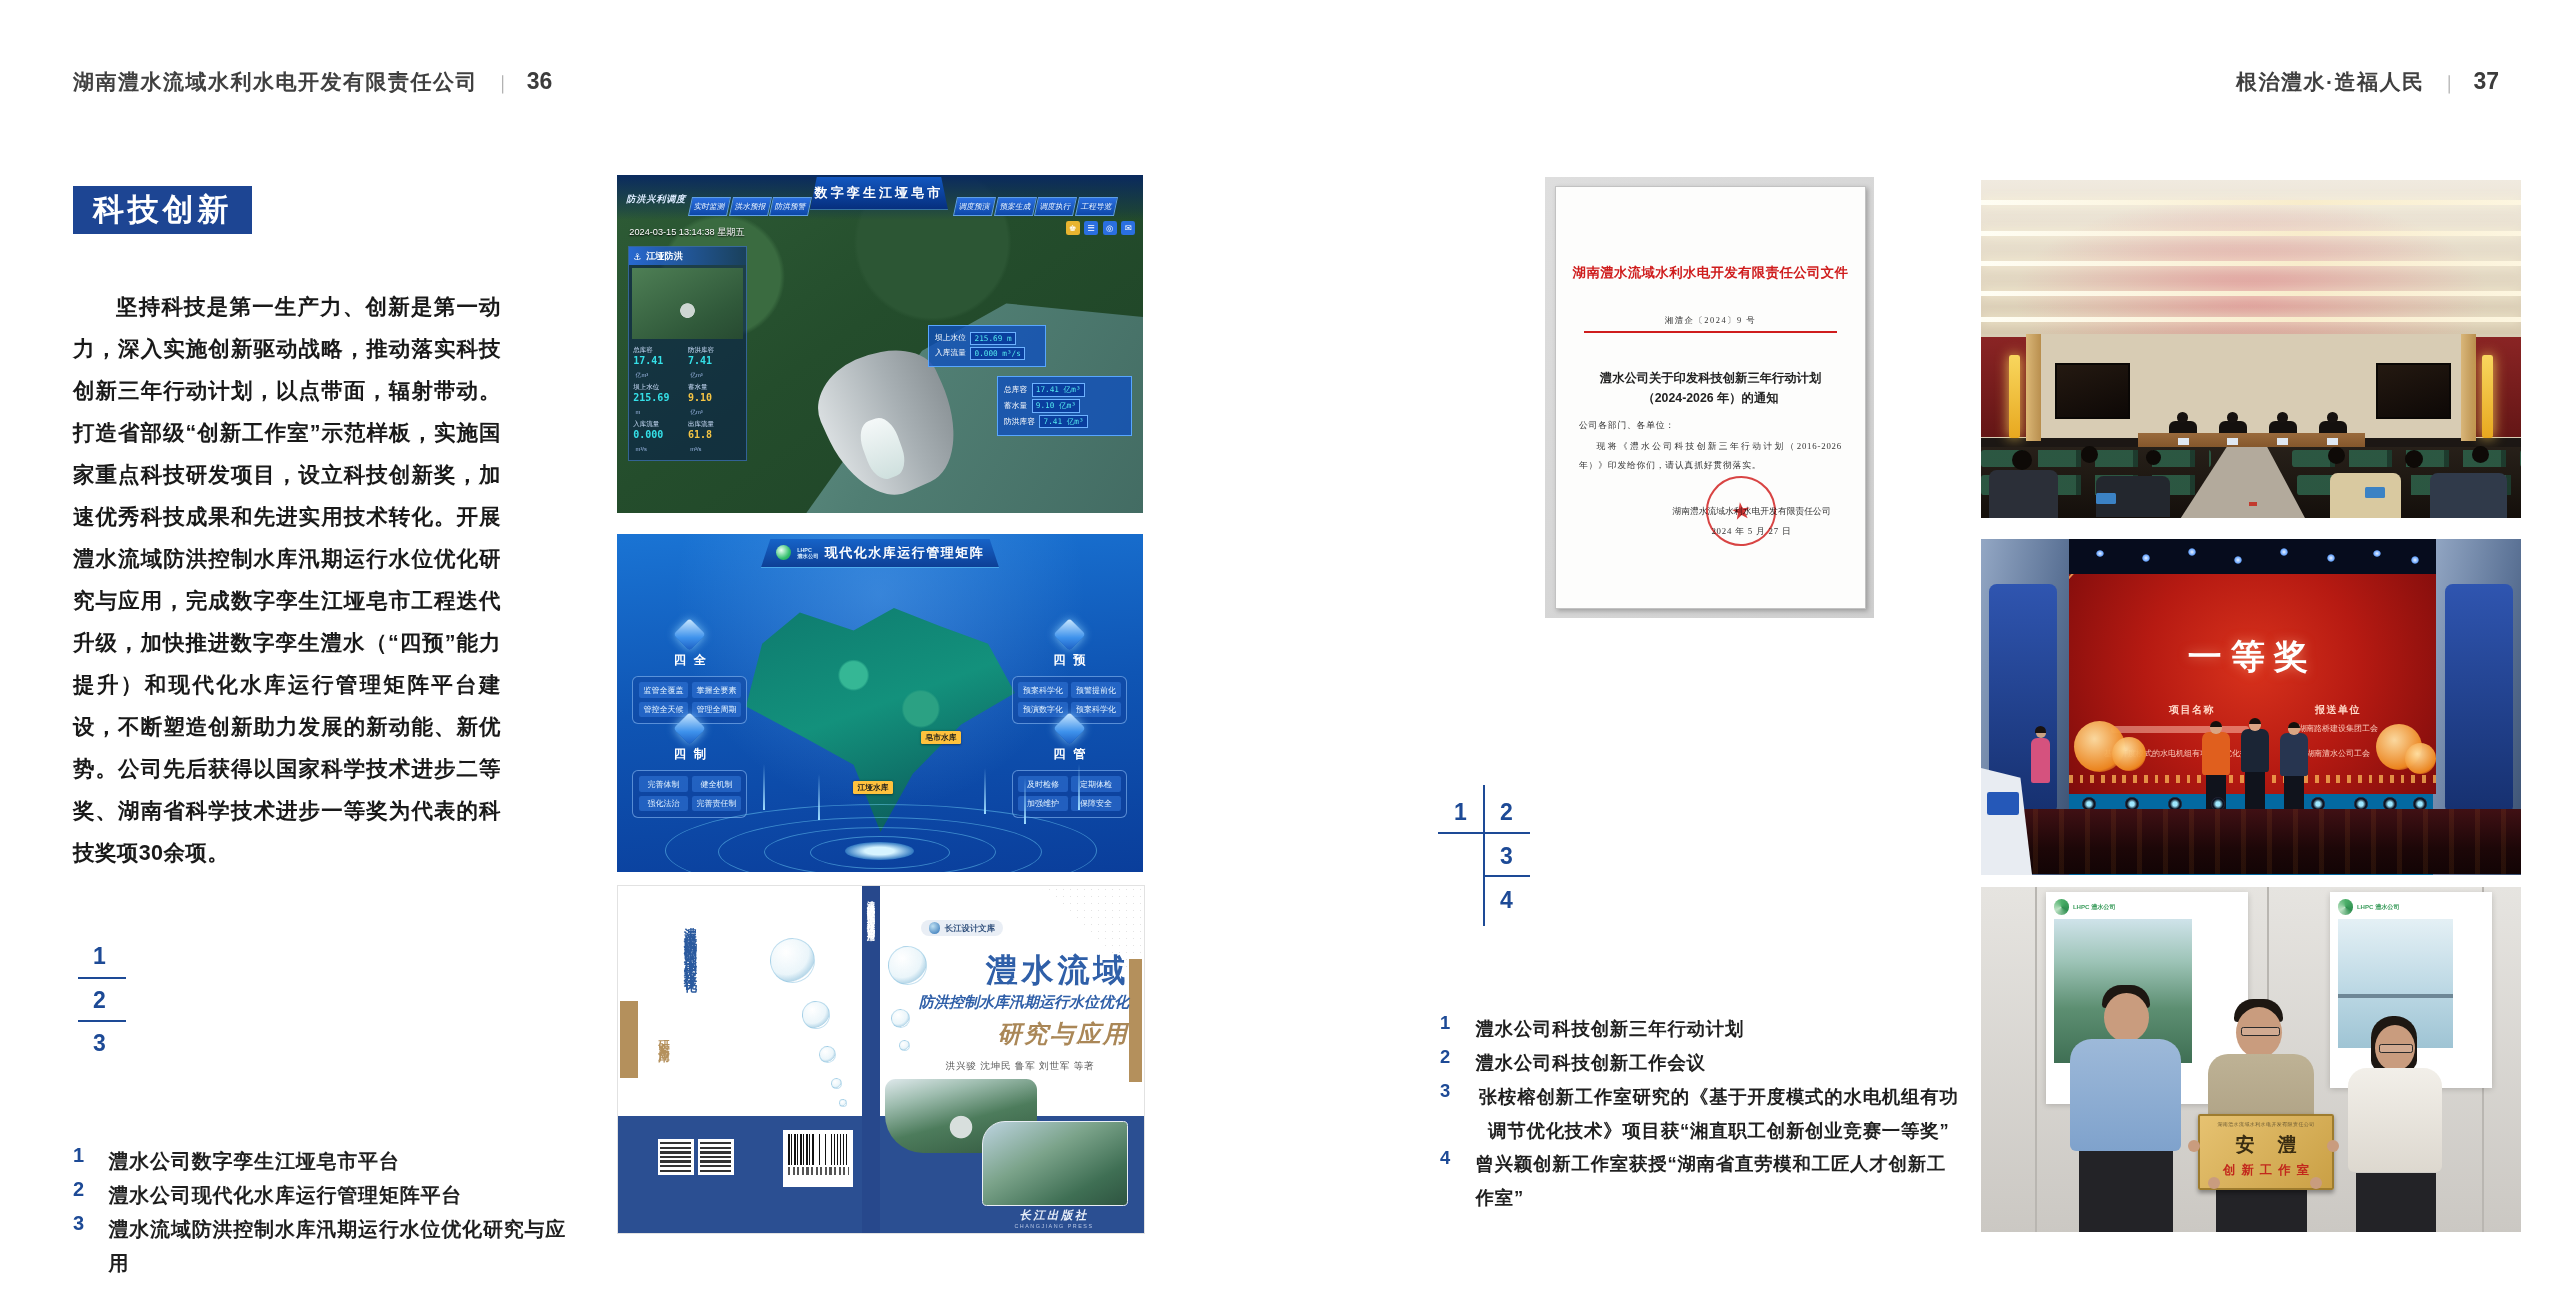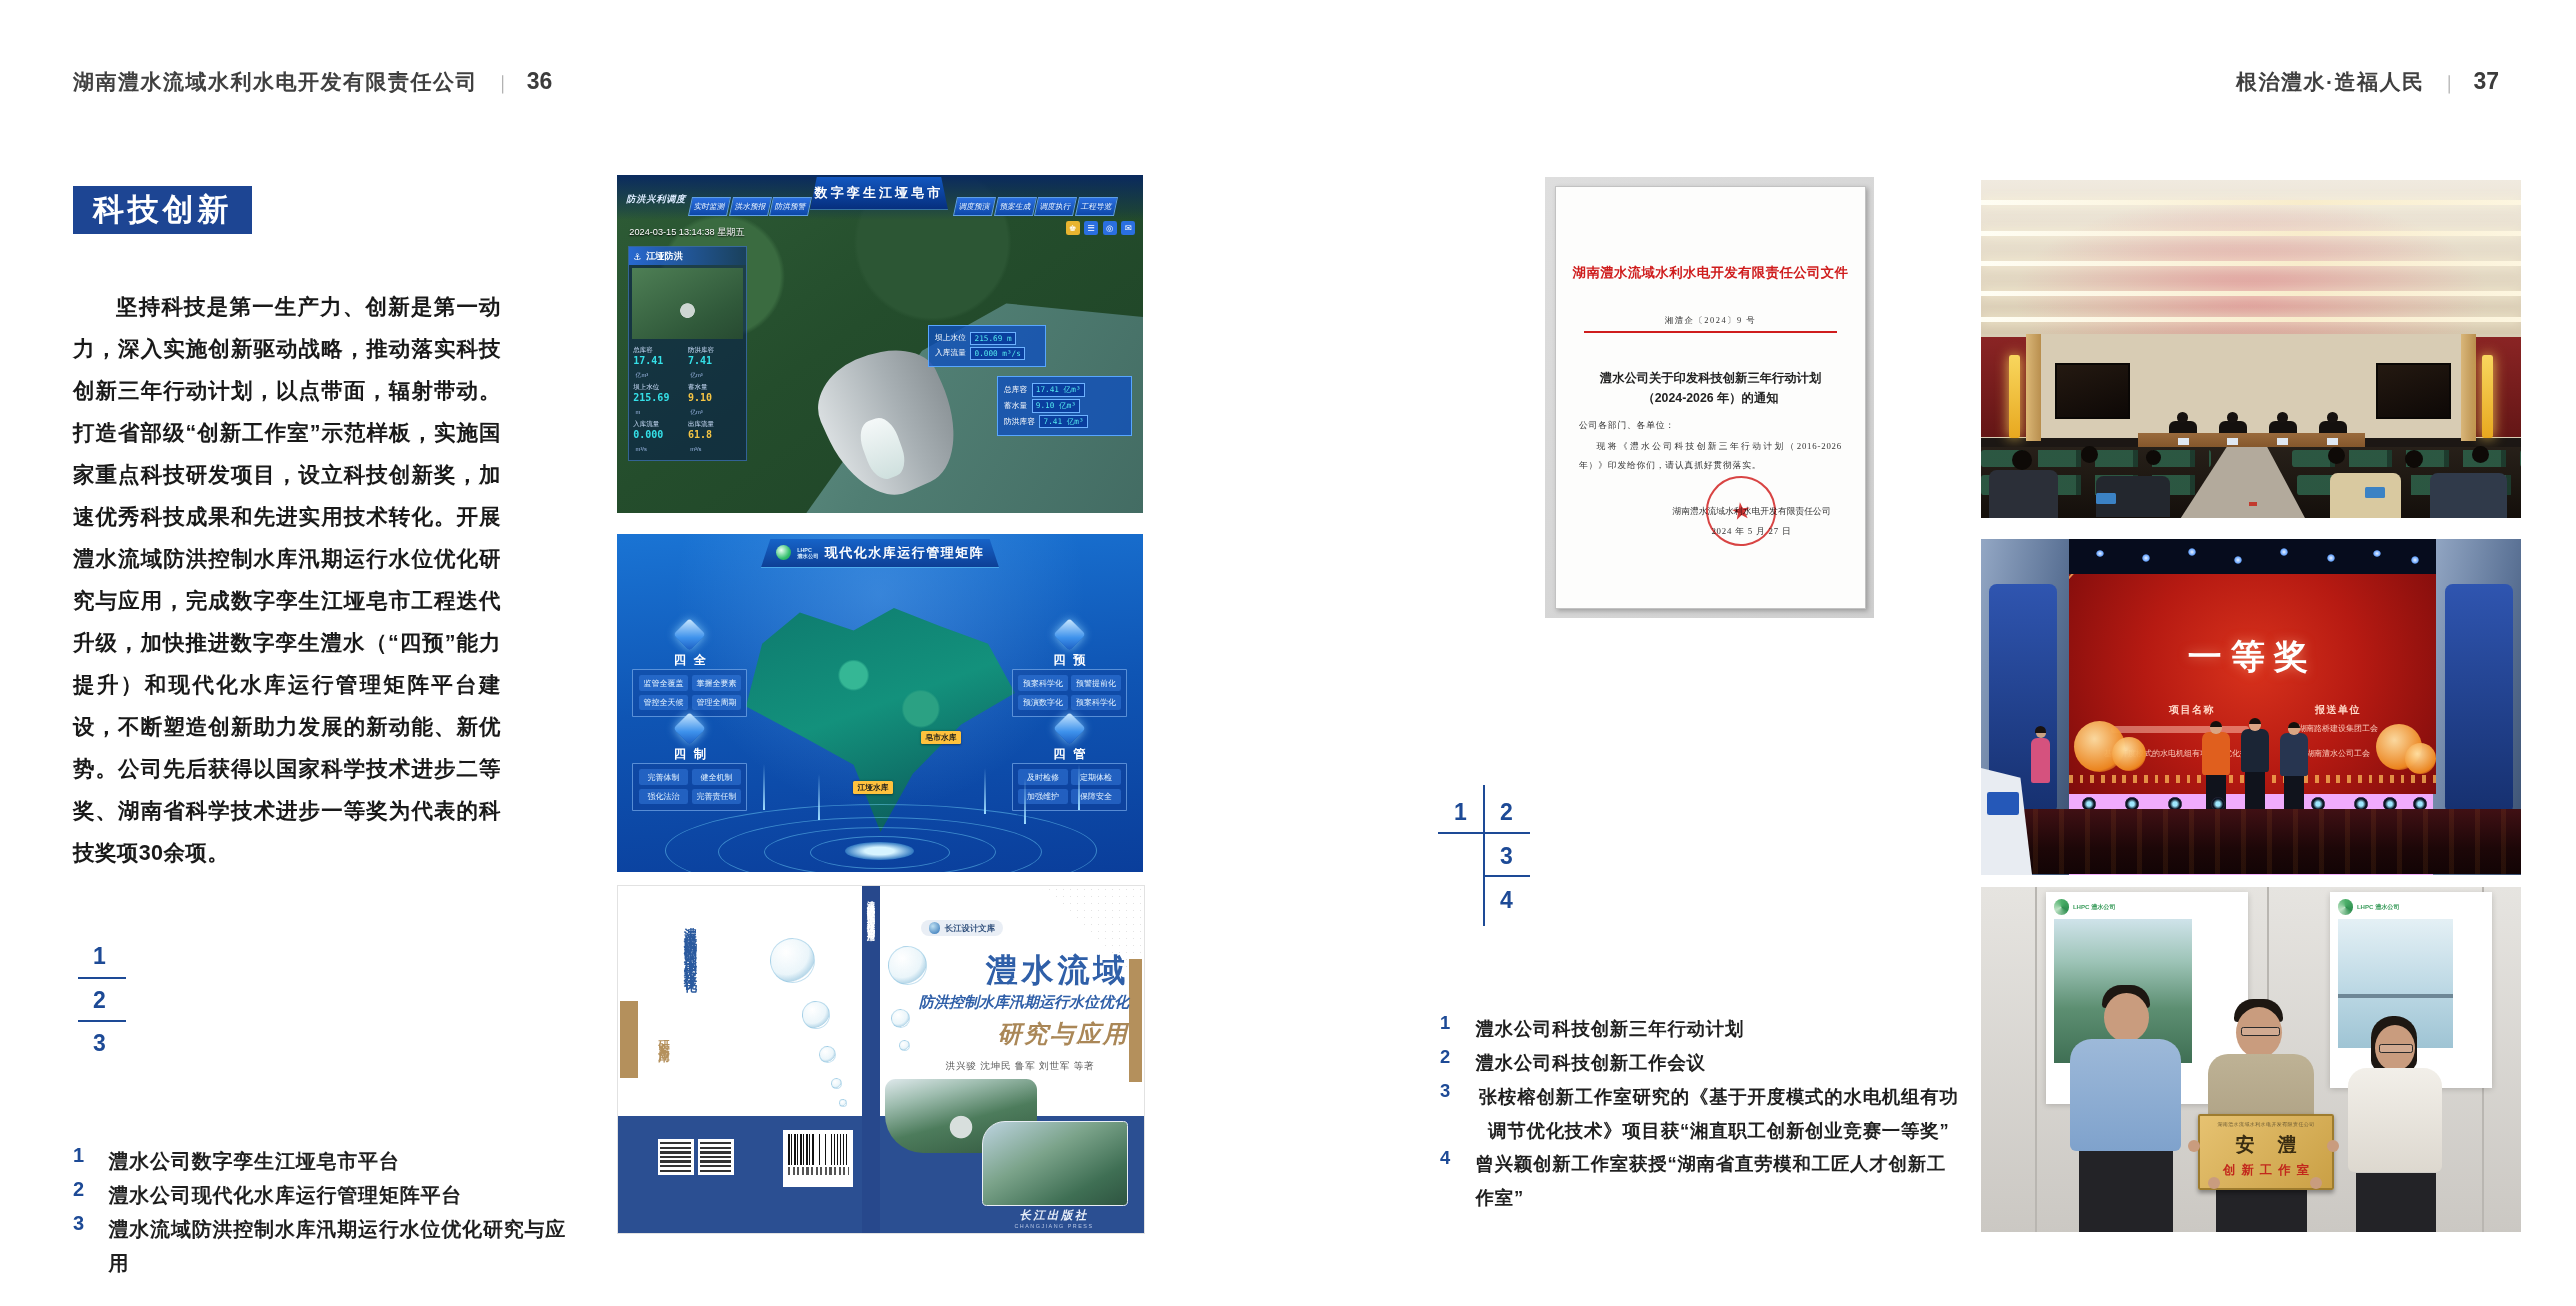--- a/index.html
+++ b/index.html
@@ -77,21 +77,21 @@
   .f2 .logo{width:15.4px;height:15.4px;border-radius:50%;background:radial-gradient(circle at 35% 35%,#eafff2,#35c06f 60%,#1d8f4c);}
   .f2 .logotxt{color:#d9efff;font-size:5.4px;line-height:6.1px;font-weight:bold;text-align:left;}
   .f2 .htitle{color:#fff;font-size:13px;font-weight:bold;letter-spacing:1.5px;}
   .f2 .slogan{position:absolute;left:0;top:57px;width:100%;text-align:center;color:#fff;
       font-family:"Liberation Serif","DejaVu Serif",serif;font-size:28px;font-weight:bold;font-style:italic;
       letter-spacing:7.7px;text-shadow:0 1.5px 6.1px rgba(255,220,140,.45);}
   .f2 .corner{position:absolute;width:115px;text-align:center;}
   .f2 .dia{width:23px;height:23px;margin:0 auto;background:linear-gradient(135deg,#d2ecff,#3e92ec 60%,#1a5cc0);
       transform:rotate(45deg);border-radius:3.8px;box-shadow:0 0 9.2px rgba(140,210,255,.8);}
   .f2 .gname{margin-top:6.1px;color:#fff;font-size:12.3px;font-weight:bold;letter-spacing:7.7px;text-indent:7.7px;}
-  .f2 .gbox{margin-top:0;border:0.8px solid rgba(150,200,255,.55);border-radius:1px;background:rgba(16,60,150,.35);
+  .f2 .gbox{margin-top:7px;border:0.8px solid rgba(150,200,255,.55);border-radius:6px;background:rgba(16,60,150,.35);
       padding:5.4px;display:grid;grid-template-columns:1fr 1fr;gap:3.8px;}
   .f2 .gitem{font-size:8px;color:#e4f3ff;background:rgba(60,130,230,.45);border-radius:2.3px;padding:2.3px 1.5px;}
   .f2 .terr{position:absolute;left:129px;top:74px;width:269px;height:224px;
       background:radial-gradient(circle at 40% 30%,#35b795 0 6%,transparent 7%),
                  radial-gradient(circle at 65% 45%,#2ba183 0 8%,transparent 9%),
                  linear-gradient(160deg,#0e7a6e,#13917c 45%,#0a4e52);
       clip-path:polygon(6% 16%,20% 2%,40% 10%,55% 0,72% 8%,90% 16%,100% 38%,80% 52%,62% 74%,50% 100%,40% 70%,22% 58%,0 44%);
       filter:drop-shadow(0 0 4.6px rgba(150,240,255,.55));}
   .f2 .maplab{position:absolute;background:#ffc23d;color:#23221d;font-size:7.7px;font-weight:bold;padding:1.5px 4.6px;border-radius:1.5px;
       box-shadow:0 0.8px 2.3px rgba(0,0,0,.4);}
@@ -159,21 +159,21 @@
   .f5 .card{position:absolute;width:10.7px;height:7px;background:#dfe8f2;}
   .f5 .floor{position:absolute;left:0;top:267px;width:100%;height:71px;background:linear-gradient(#272019,#140f0b);}
   .f5 .aisle{position:absolute;left:0;top:267px;width:100%;height:71px;background:#b3aa9c;
       clip-path:polygon(45.5% 0,53% 0,60% 100%,37% 100%);}
   .f5 .chairs{position:absolute;height:17px;background:repeating-linear-gradient(90deg,#2c5a44 0 38px,#1d3c2e 38px 43px,transparent 43px 57px);border-radius:3.1px;opacity:.95;}
   .f5 .head{position:absolute;border-radius:50%;background:#0e0a07;}
   .f5 .coat{position:absolute;border-radius:7.7px 7.7px 0 0;}
   .f5 .tissue{position:absolute;width:20px;height:10.7px;background:#3b82c4;border-radius:1.5px;}
   .f5 .redmark{position:absolute;left:268px;top:322px;width:7.7px;height:3.8px;background:#c23a2e;}
   
-  .f6{background:#f0abfc;}
+  .f6{background:#0369a1;}
   .f6 .sidep{position:absolute;top:0;height:100%;width:88px;background:linear-gradient(100deg,#93a7c4,#5f7699 55%,#394f70);}
   .f6 .sidescr{position:absolute;top:45px;width:68px;height:230px;border-radius:7.7px;background:linear-gradient(#2f55b0,#16306f);}
   .f6 .truss{position:absolute;left:88px;top:0;width:367px;height:37px;background:#060c1d;}
   .f6 .dot{position:absolute;width:7.7px;height:7.7px;border-radius:50%;background:radial-gradient(#eaf4ff,#6aa6ff 55%,transparent 75%);}
   .f6 .bigscreen{position:absolute;left:88px;top:35px;width:367px;height:220px;overflow:hidden;
       background:radial-gradient(circle at 50% 42%,#d8321c 0%,#b61a12 48%,#7e0c0c 100%);}
   .f6 .arc{position:absolute;border:2.3px solid transparent;border-top-color:rgba(255,179,95,.8);border-radius:50%;}
   .f6 .prize{position:absolute;left:0;top:60px;width:100%;text-align:center;color:#fff;font-size:34px;font-weight:bold;
       letter-spacing:9.2px;font-family:"Liberation Serif","DejaVu Serif",serif;text-shadow:0 0 10.7px rgba(255,200,160,.5);}
   .f6 .colh{position:absolute;top:129px;width:154px;text-align:center;color:#ffd9c9;font-size:10px;font-weight:bold;letter-spacing:1.5px;}

